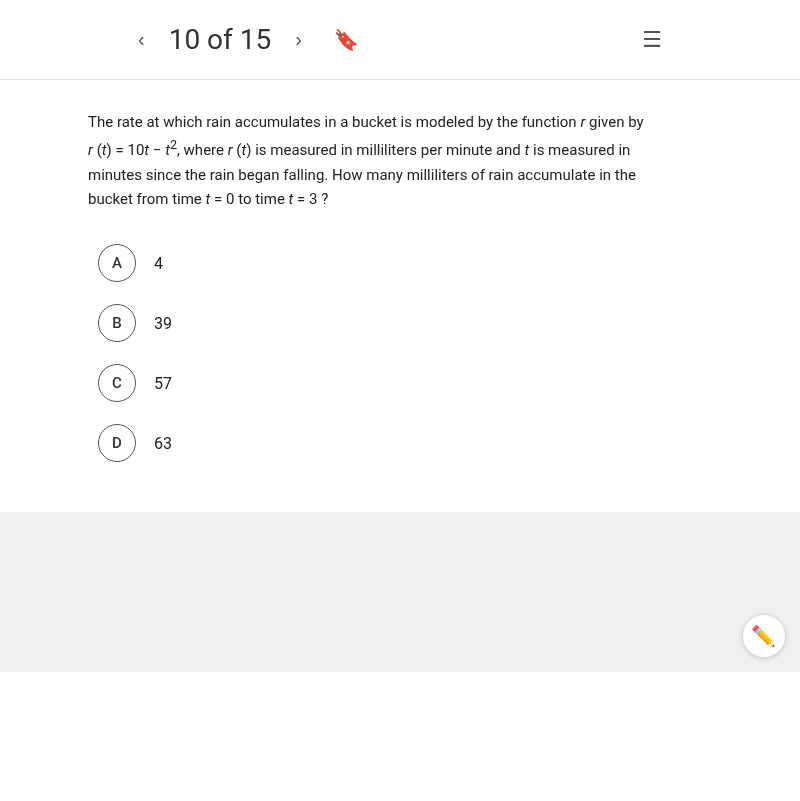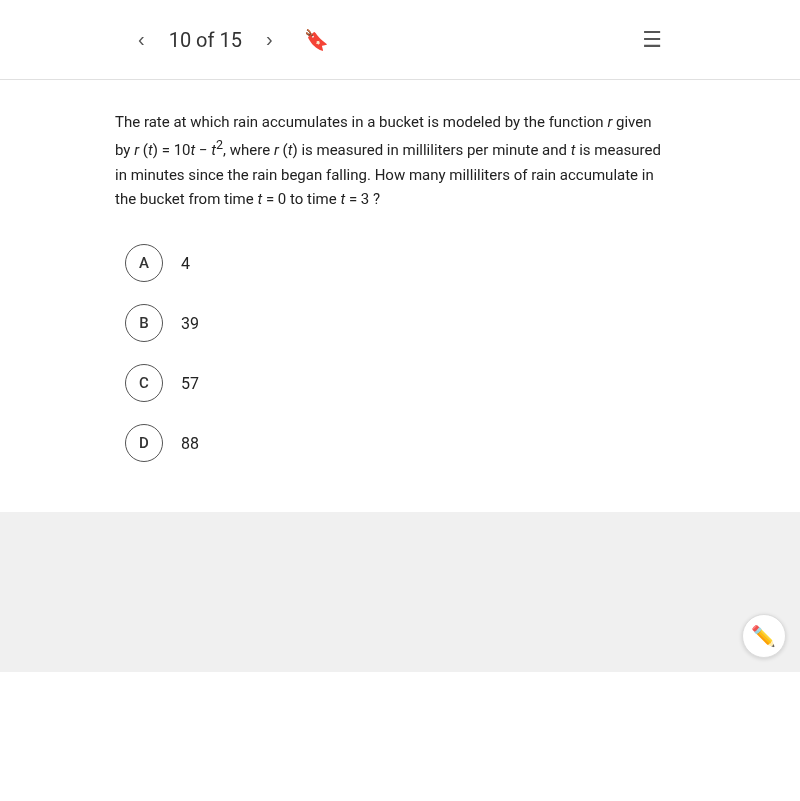--- a/index.html
+++ b/index.html
@@ -26,21 +26,21 @@
       border: none;
       cursor: pointer;
       font-size: 20px;
       color: #555;
       padding: 8px;
       display: flex;
       align-items: center;
       justify-content: center;
     }
     .nav-counter {
-      font-size: 20px;
+      font-size: 28px;
       color: #333;
       font-weight: 400;
       min-width: 70px;
     }
     .bookmark-btn {
       background: none;
       border: none;
       cursor: pointer;
       font-size: 20px;
       color: #555;
@@ -52,21 +52,20 @@
       cursor: pointer;
       font-size: 22px;
       color: #555;
       padding: 8px;
       margin-left: auto;
     }
 
     
     .content-area {
       padding: 30px 130px 20px 88px;
-      margin-left: 27px;
     }
 
     .question-text {
       font-size: 15px;
       line-height: 1.65;
       color: #222;
       margin-bottom: 32px;
     }
 
     
@@ -172,21 +171,21 @@
       <div class="option-circle">
         <span>C</span>
       </div>
       <span class="option-value">57</span>
     </div>
 
     <div class="option-row">
       <div class="option-circle">
         <span>D</span>
       </div>
-      <span class="option-value">88</span>
+      <span class="option-value">63</span>
     </div>
 
   </div>
 </div>
 
 <div class="scratch-area">
   <button class="pencil-btn">
     <span>✏️</span>
   </button>
 </div>

